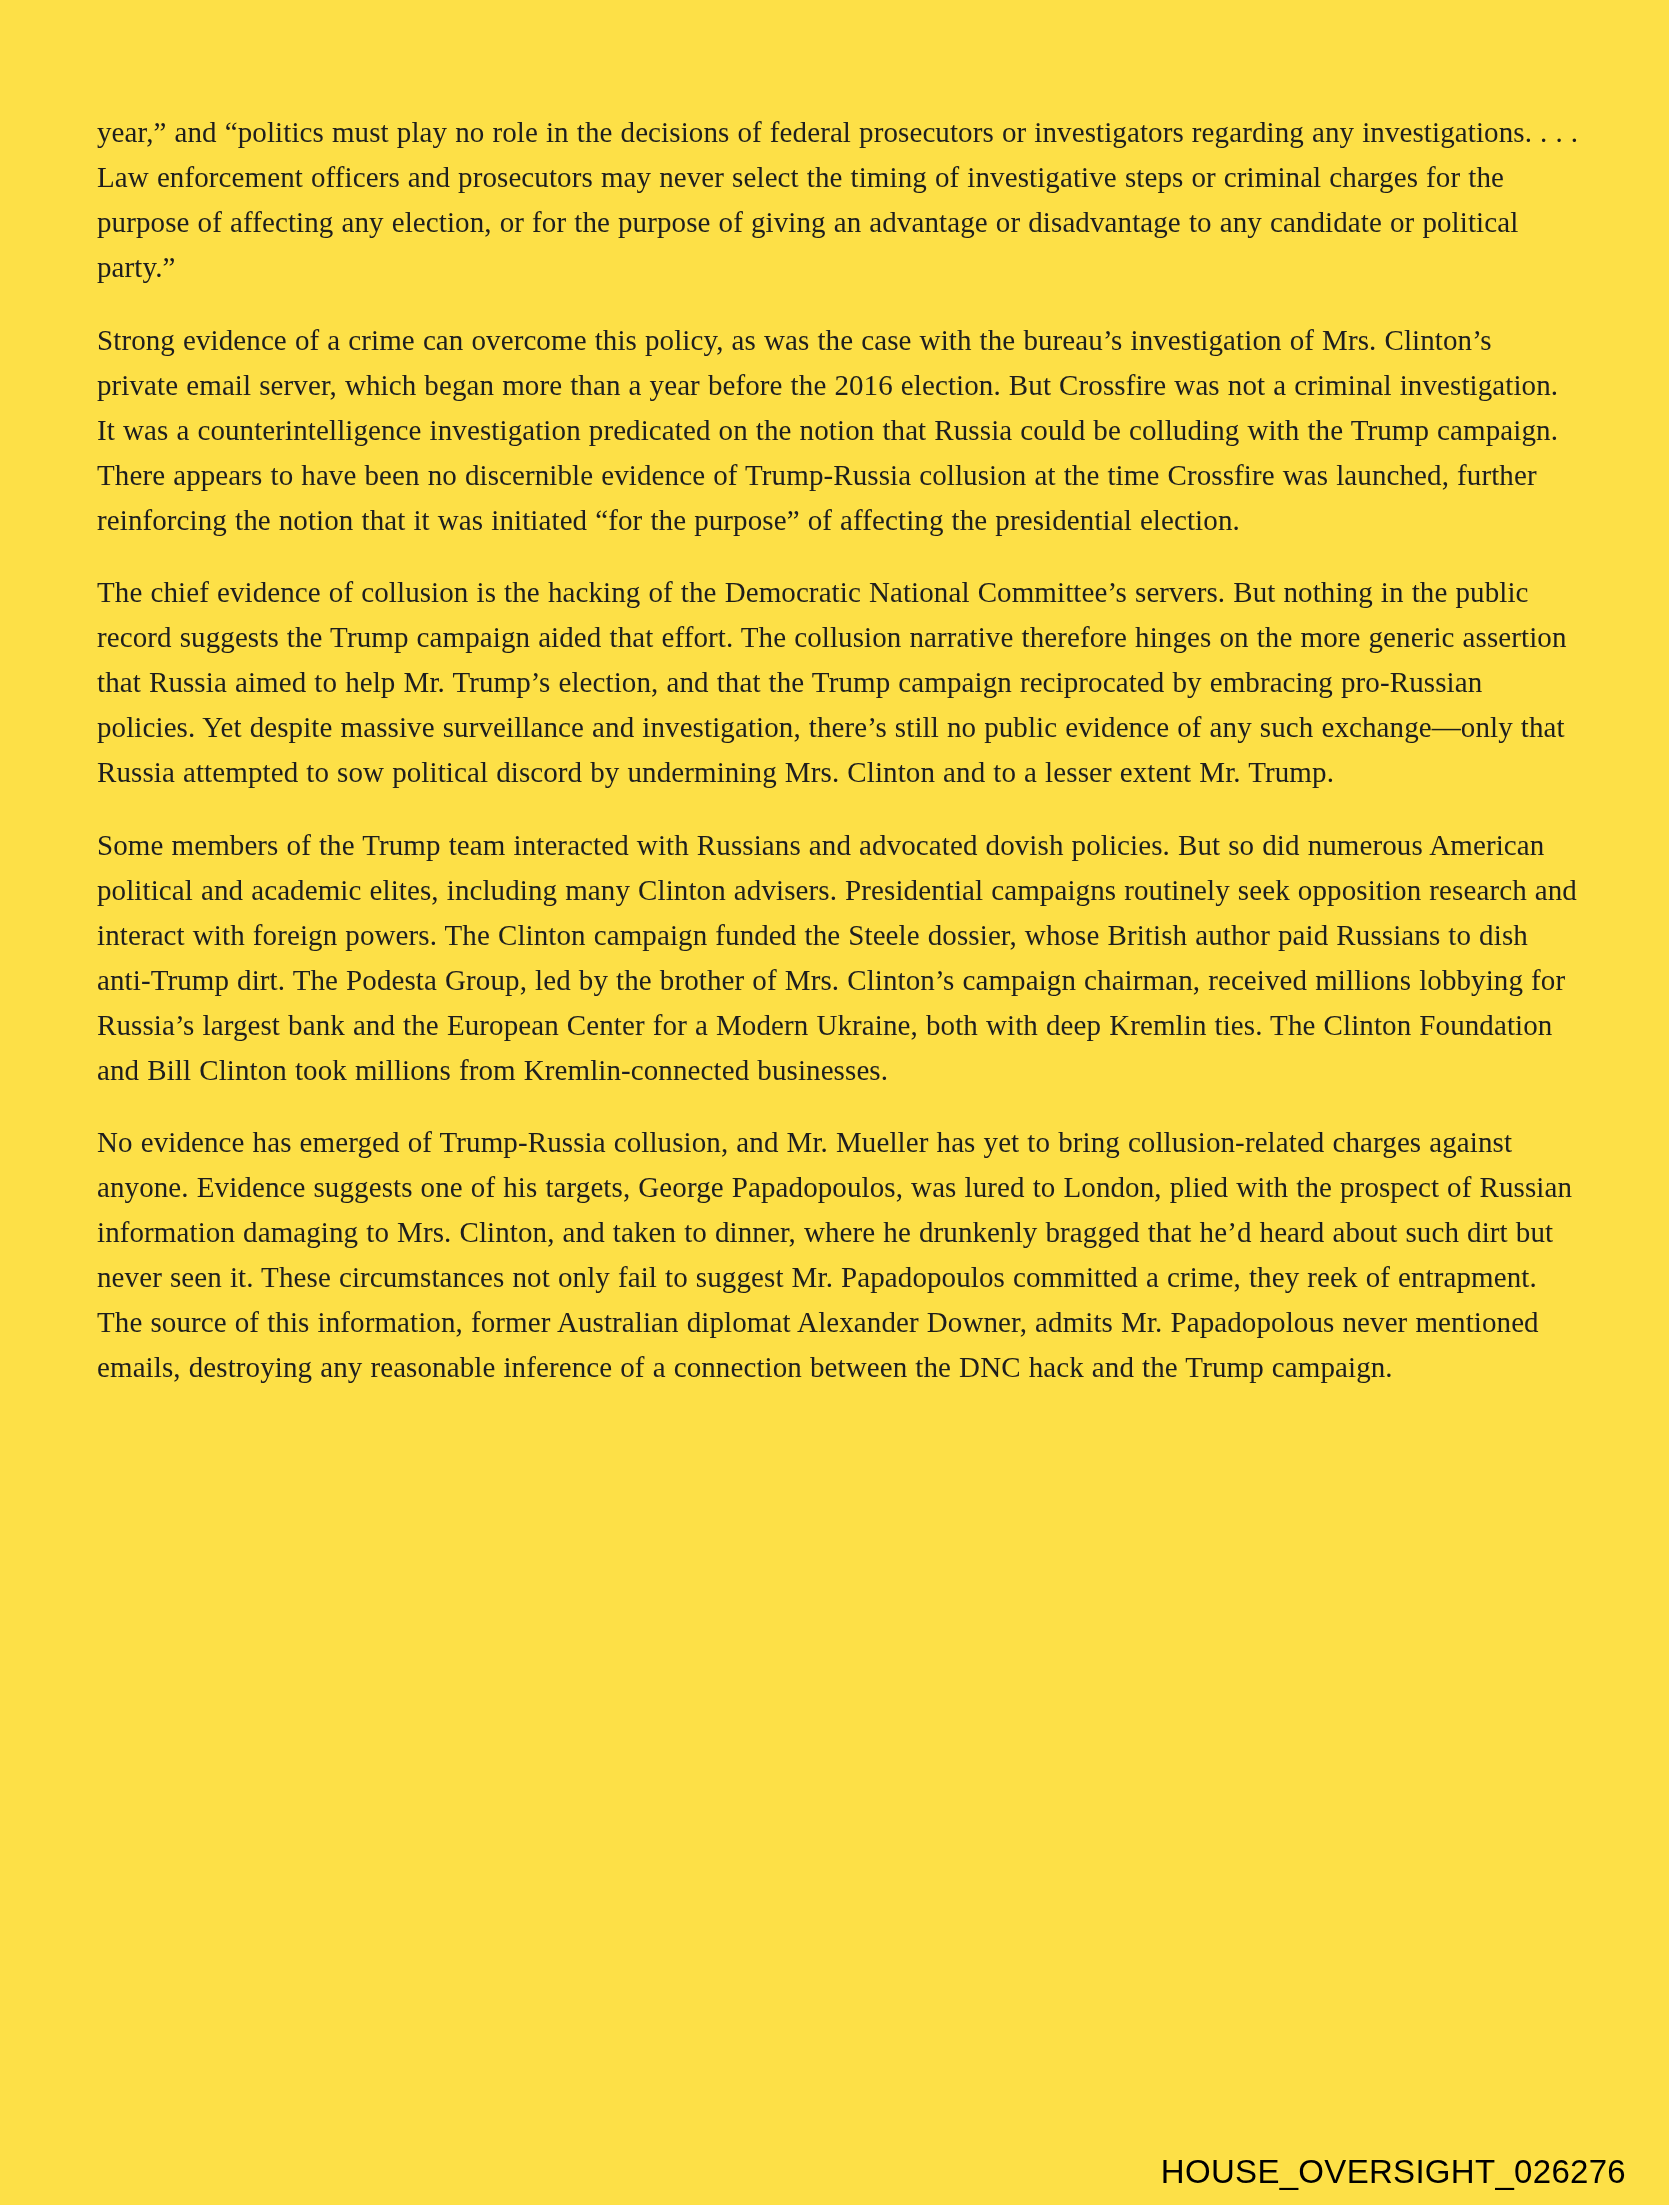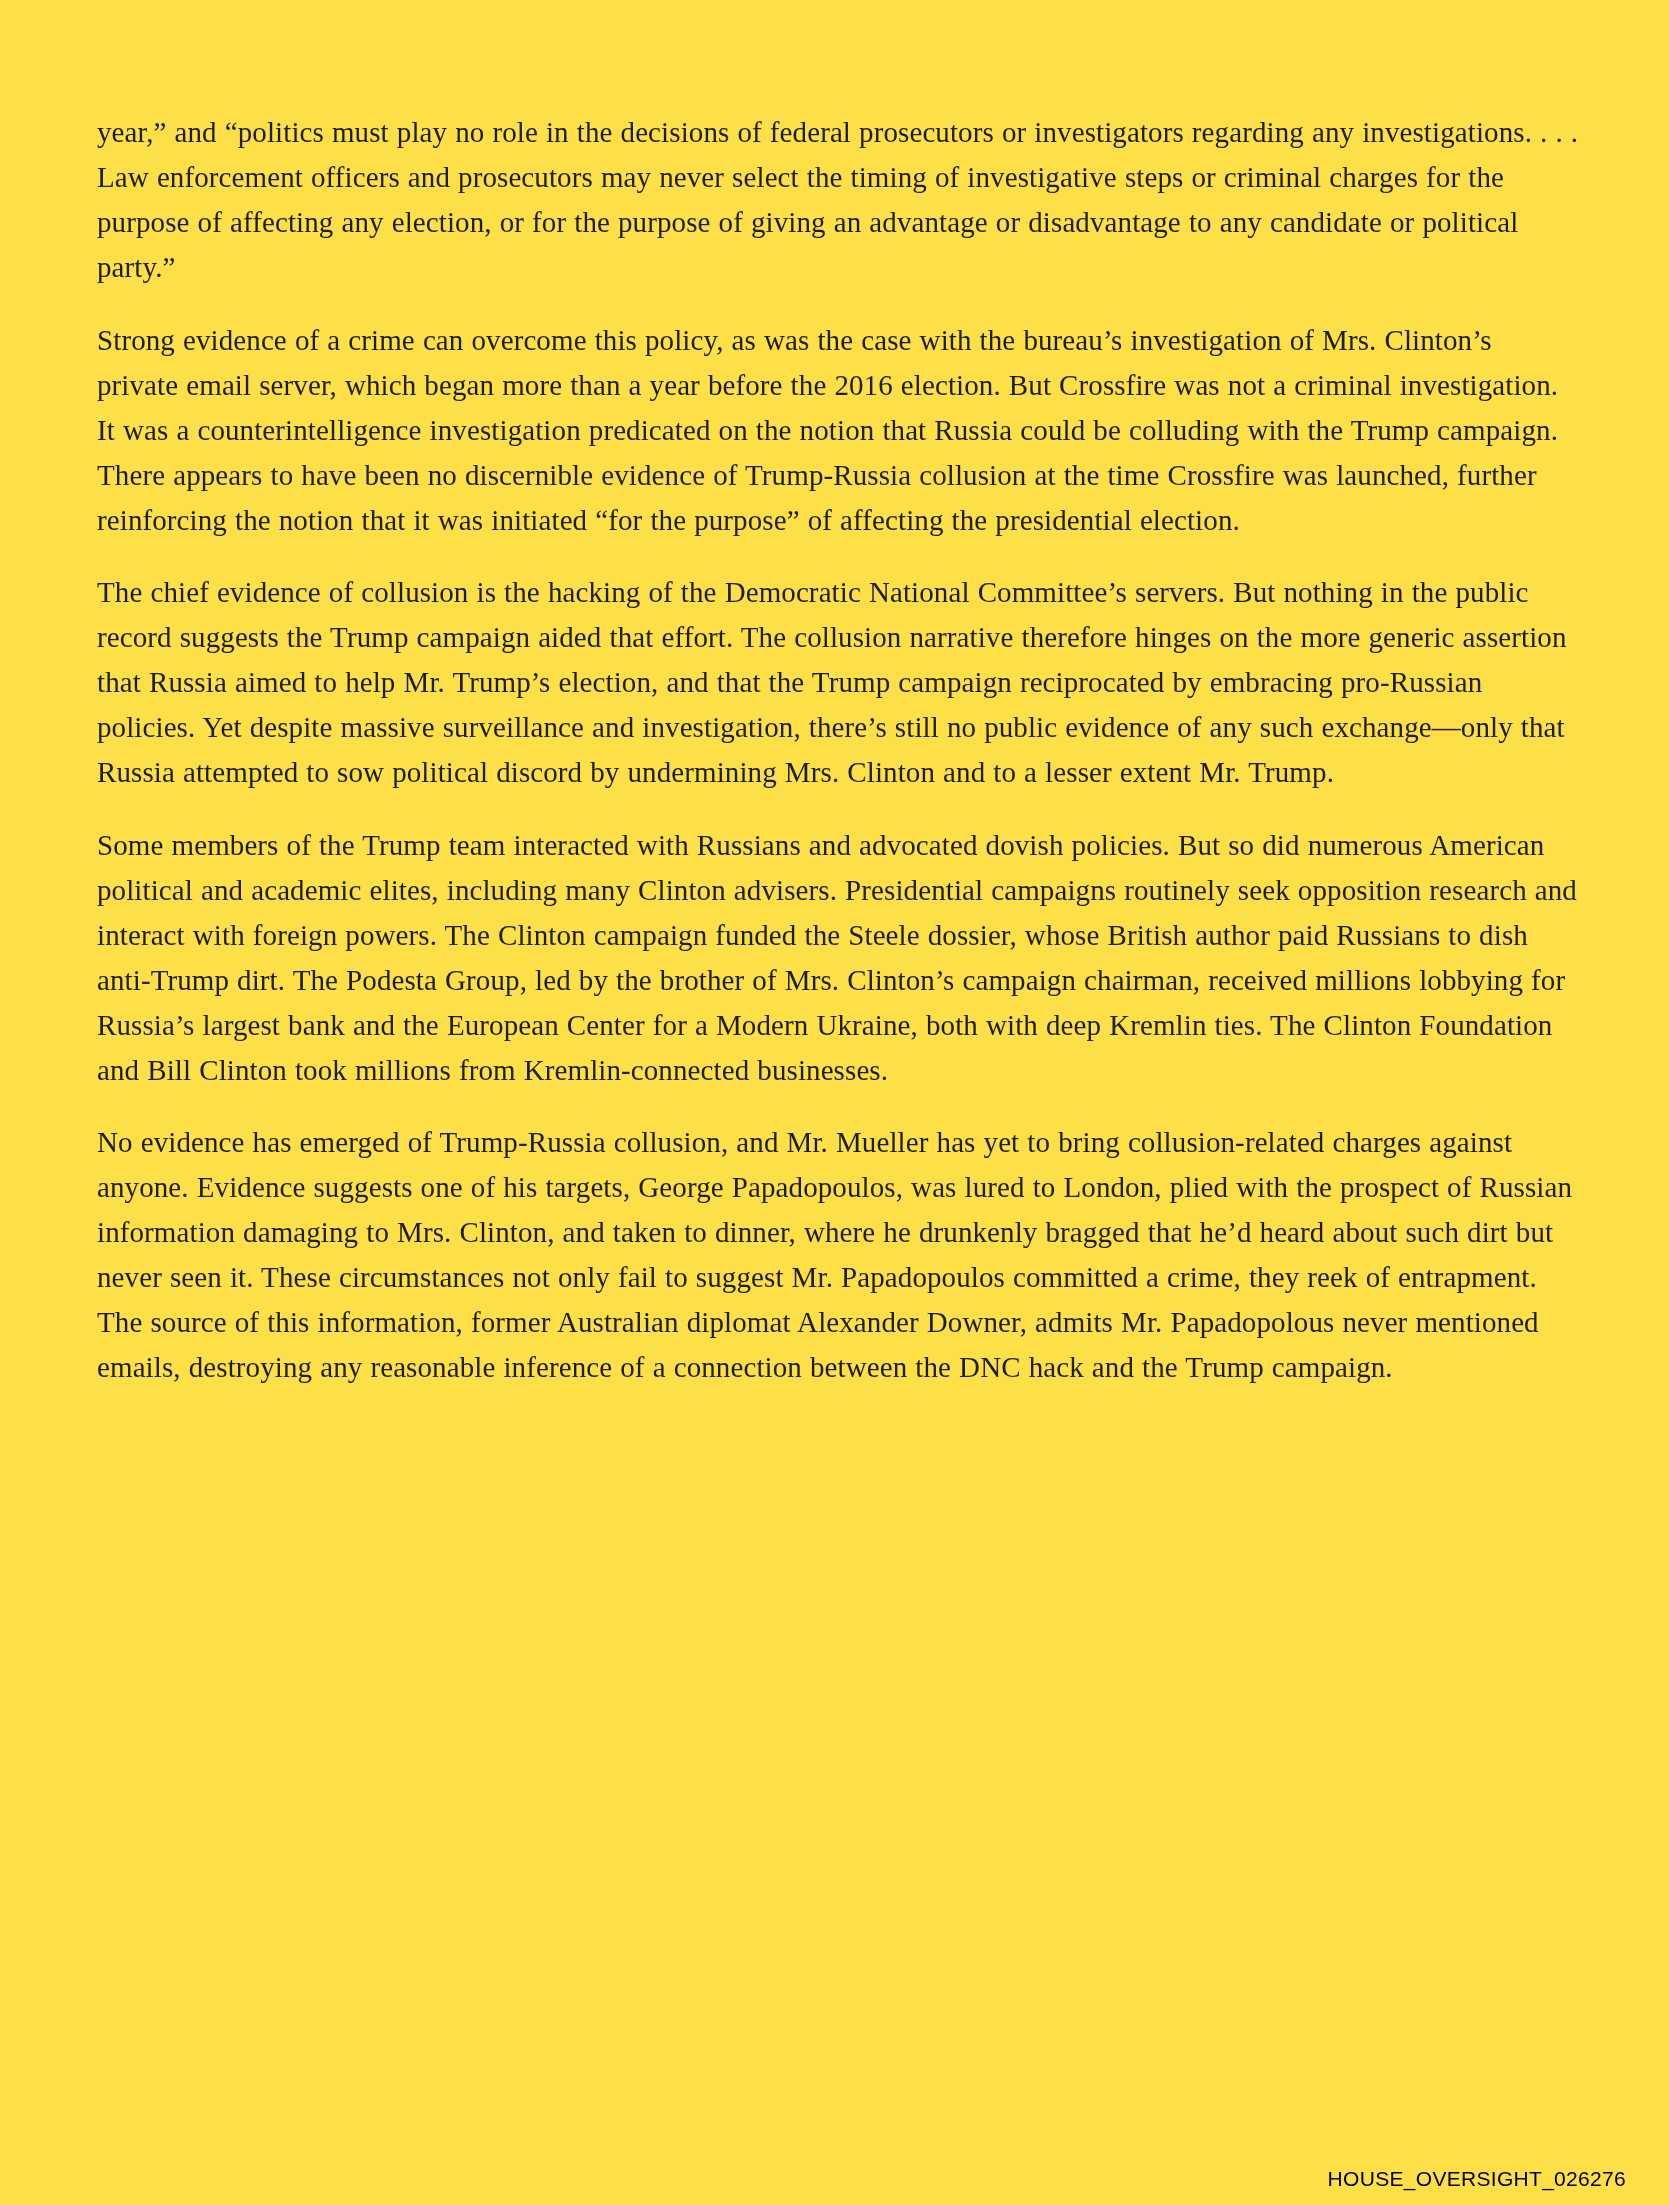--- a/index.html
+++ b/index.html
@@ -38,21 +38,21 @@
     margin-bottom: 27.5px;
     letter-spacing: 0.1px;
     word-spacing: 0.7px;
   }
 
   .footer-stamp {
     position: absolute;
     right: 43px;
     bottom: 14.4px;
     font-family: "Liberation Sans", "DejaVu Sans", sans-serif;
-    font-size: 21px;
+    font-size: 33px;
     color: #000000;
     letter-spacing: 0.3px;
   }
 </style>
 </head>
 <body>
 
 <div class="page">
   <div class="content">
     <p>year,” and “politics must play no role in the decisions of federal prosecutors or investigators regarding any investigations. . . . Law enforcement officers and prosecutors may never select the timing of investigative steps or criminal charges for the purpose of affecting any election, or for the purpose of giving an advantage or disadvantage to any candidate or political party.”</p>

